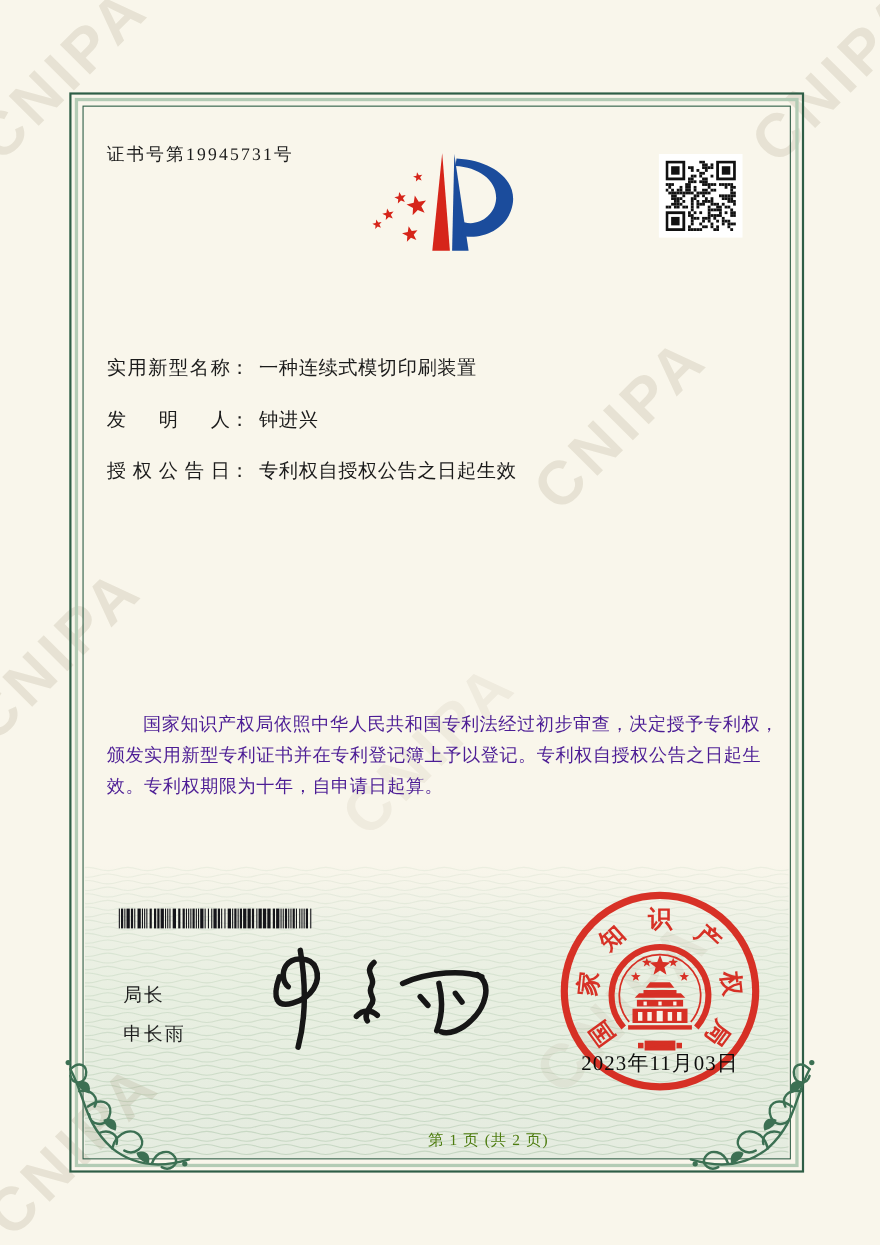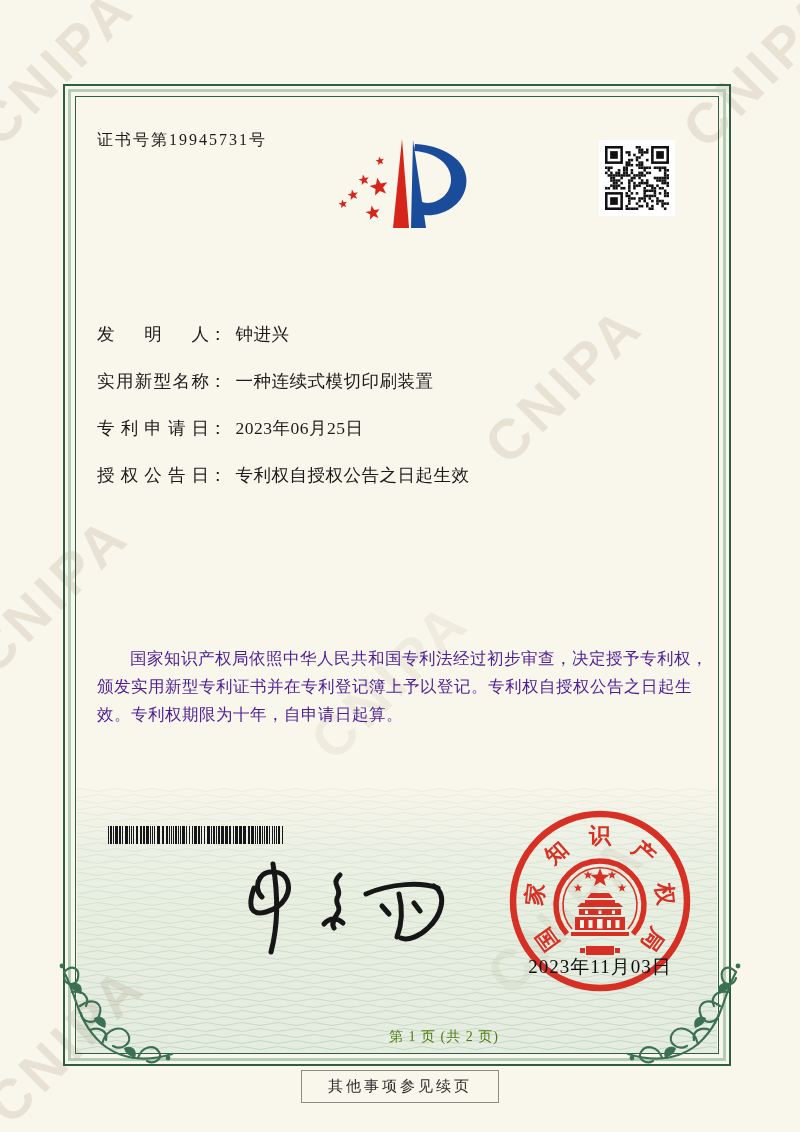--- a/index.html
+++ b/index.html
@@ -412,27 +412,24 @@
           <rect x="51.20" y="5.12" width="7.68" height="7.68" fill="#111"></rect>
           <rect x="0.00" y="46.08" width="17.92" height="17.92" fill="#111"></rect>
           <rect x="2.56" y="48.64" width="12.80" height="12.80" fill="#fff"></rect>
           <rect x="5.12" y="51.20" width="7.68" height="7.68" fill="#111"></rect>
         </svg>
     </div>
 
 
     <div class="fields">
       <div class="frow">
-        <span class="flabel">发明人</span><span class="fcolon">：</span><span class="fvalue">钟进兴</span>
-      </div>
-      <div class="frow">
         <span class="flabel">实用新型名称</span><span class="fcolon">：</span><span class="fvalue">一种连续式模切印刷装置</span>
       </div>
       <div class="frow">
-        <span class="flabel">专利申请日</span><span class="fcolon">：</span><span class="fvalue">2023年06月25日</span>
+        <span class="flabel">发明人</span><span class="fcolon">：</span><span class="fvalue">钟进兴</span>
       </div>
       <div class="frow">
         <span class="flabel">授权公告日</span><span class="fcolon">：</span><span class="fvalue">专利权自授权公告之日起生效</span>
       </div>
     </div>
 
     <div class="paras">
       <p>国家知识产权局依照中华人民共和国专利法经过初步审查，决定授予专利权，颁发实用新型专利证书并在专利登记簿上予以登记。专利权自授权公告之日起生效。专利权期限为十年，自申请日起算。</p>
     </div>
 
@@ -492,20 +489,24 @@
         <i style="width:1px;margin-right:1px"></i>
         <i style="width:2px;margin-right:1px"></i>
         <i style="width:1px;margin-right:2px"></i>
         <i style="width:1px;margin-right:1px"></i>
         <i style="width:1px;margin-right:1px"></i>
         <i style="width:1px;margin-right:1px"></i>
         <i style="width:2px;margin-right:2px"></i>
         <i style="width:1px;margin-right:1px"></i>
       </div>
 
+    <div class="signer">
+      <div>局长</div>
+      <div>申长雨</div>
+    </div>
 
     <svg class="signature" width="218" height="102" viewBox="0 0 218 102">
       <g fill="none" stroke="#161616" stroke-width="5" stroke-linecap="round" stroke-linejoin="round">
         <path d="M 18,30 C 11,50 16,58 30,54 C 48,49 56,34 51,22 C 47,12 30,11 24,20 C 20,26 21,35 26,39"></path>
         <path d="M 37,6 C 41,30 43,64 35,94"></path>
         <path d="M 104,17 C 94,26 106,30 102,38 C 97,46 107,48 101,56 C 98,61 95,66 98,70"></path>
         <path d="M 88,66 C 94,59 102,60 107,65"></path>
         <path d="M 130,36 C 155,25 186,24 202,30"></path>
         <path d="M 198,28 C 212,37 205,58 192,70 C 184,78 172,83 165,80"></path>
         <path d="M 163,36 C 167,52 166,66 161,79"></path>
@@ -554,15 +555,14 @@
               <rect x="110.5" y="114" width="4" height="8"></rect>
           </g>
           <rect x="66" y="126" width="58" height="4"></rect>
         </g>
       </g>
     </svg>
     <div class="seal-date">2023年11月03日</div>
 
     <div class="footer-page">第 1 页 (共 2 页)</div>
 
-    <div class="cont-box">其他事项参见续页</div>
   </div>
 </div>
 
 </body></html>

